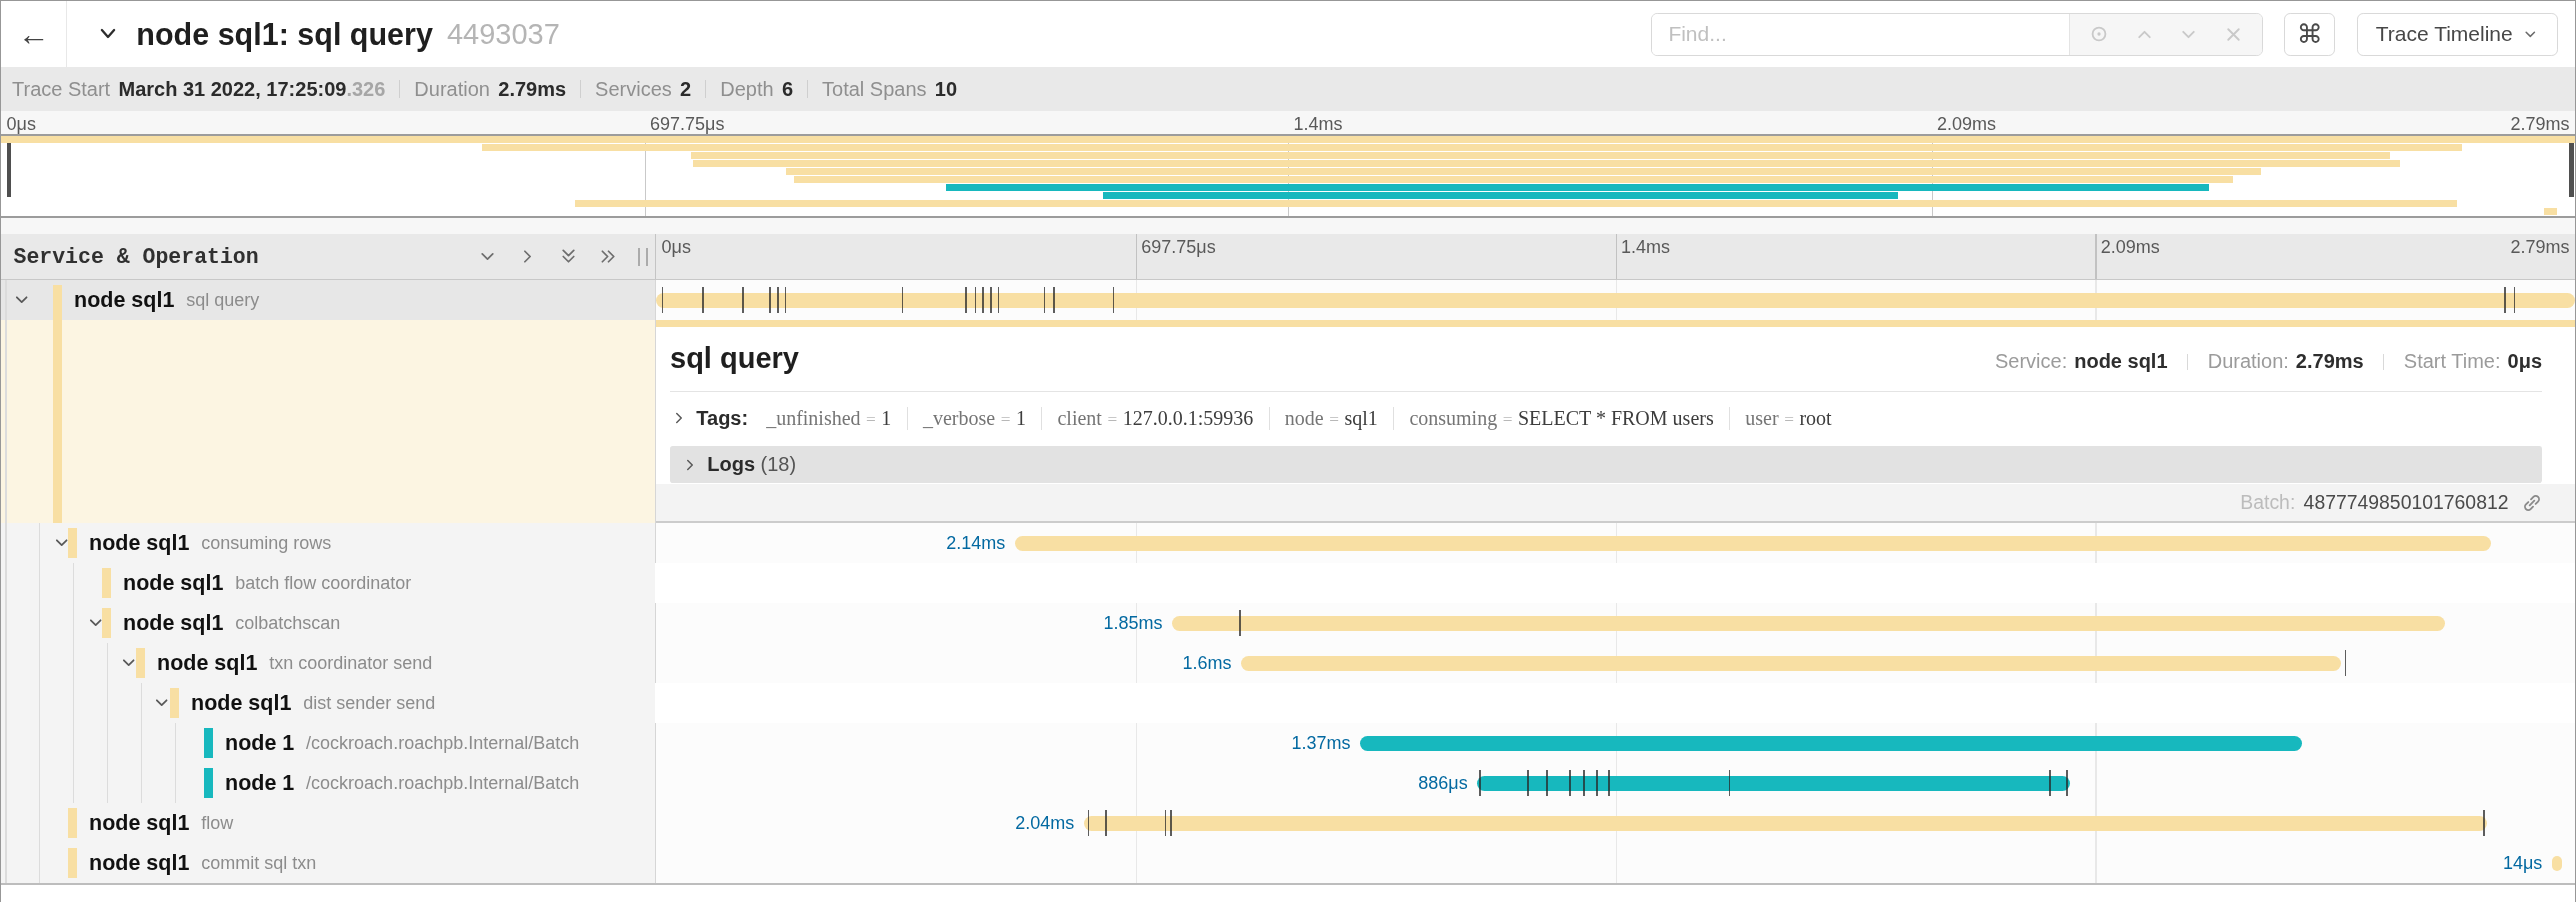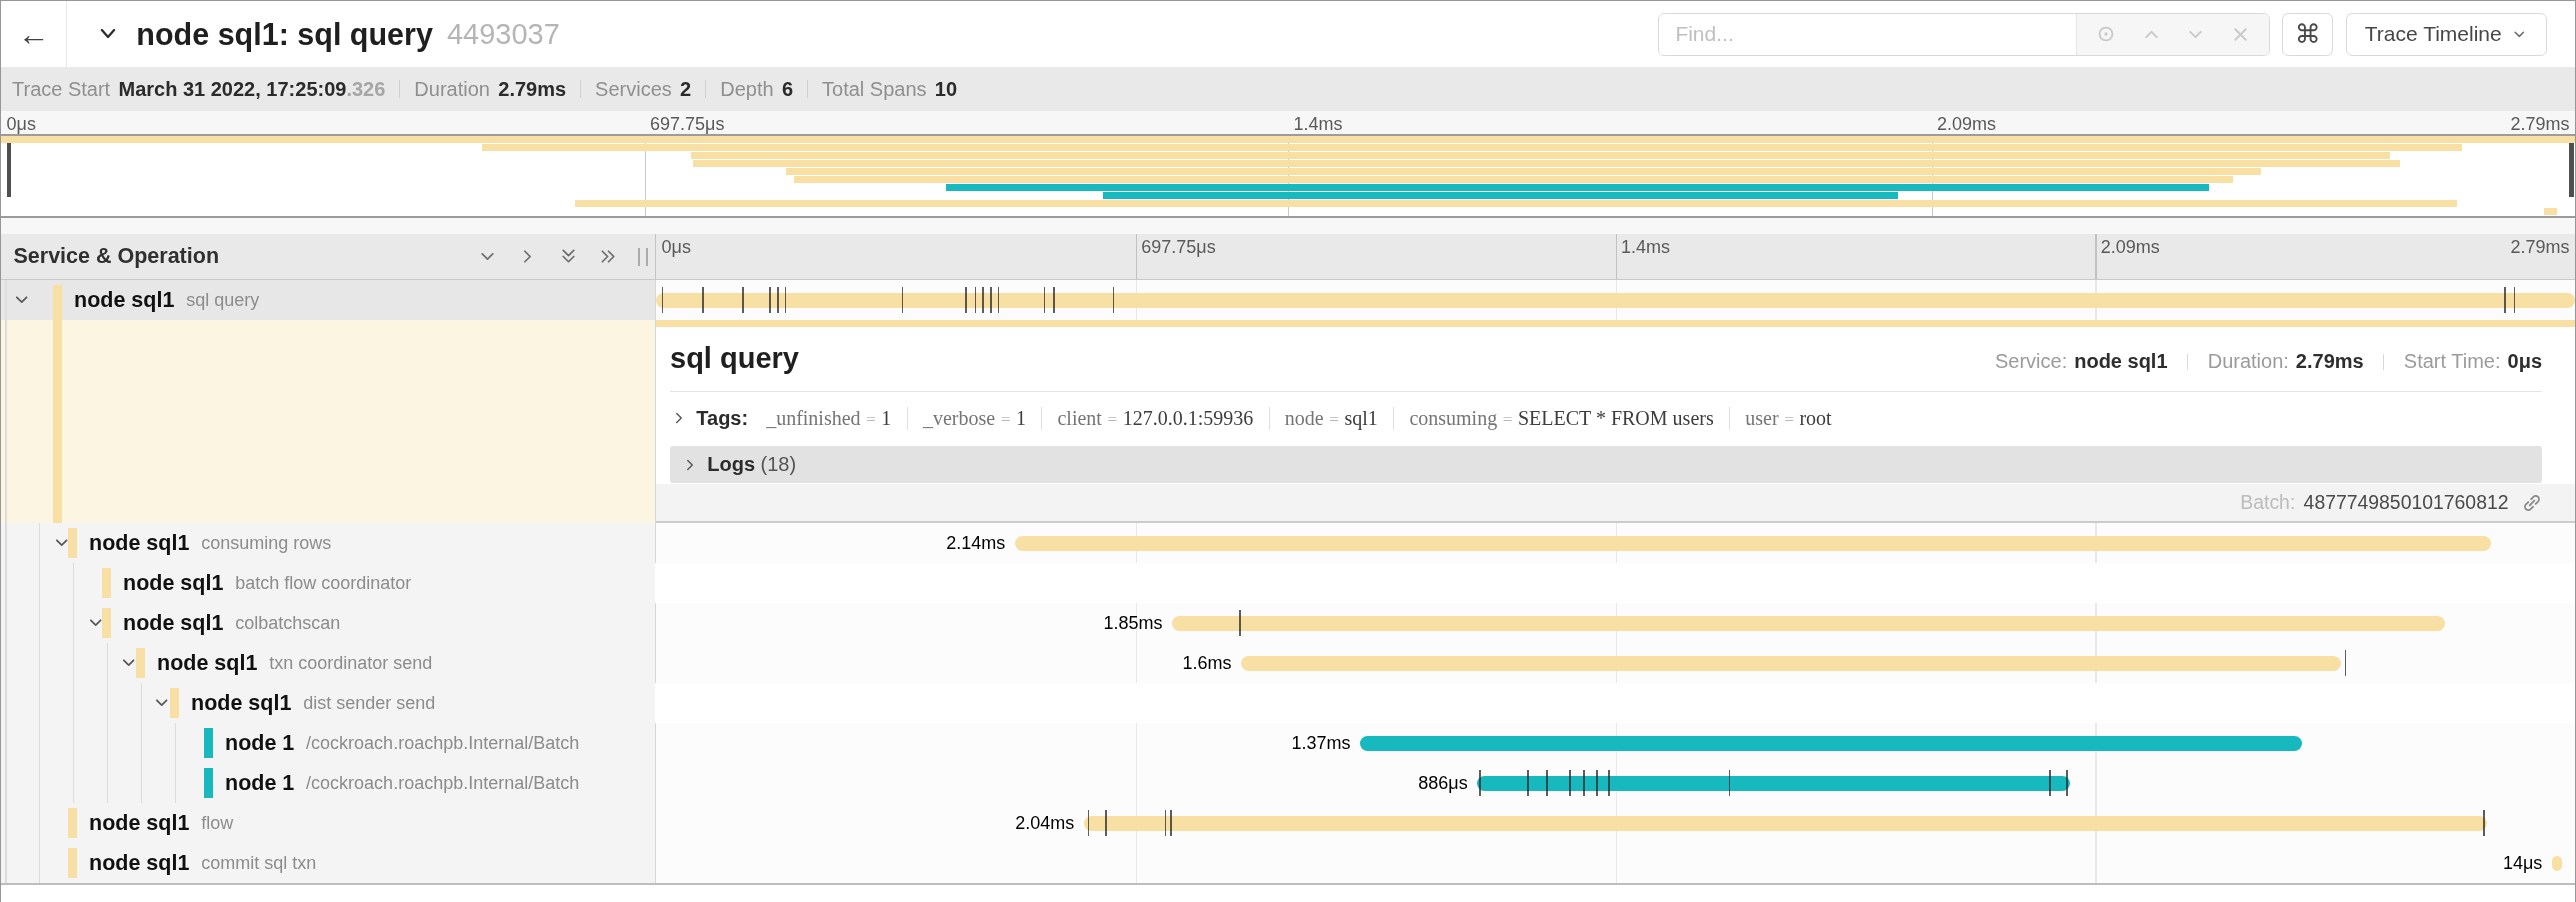--- a/index.html
+++ b/index.html
@@ -7,21 +7,21 @@
   body { font-family:"Liberation Sans", sans-serif; color:#262626; }
   .page { position:relative; width:2576px; height:903px; background:#fff; border:1.4px solid #979797; overflow:hidden; }
 
   
   .app-header { height:66px; display:flex; align-items:center; background:#fff; }
   .back-btn { width:66px; height:66px; flex:0 0 66px; display:flex; align-items:center; justify-content:center; border-right:1.4px solid #e8e8e8; font-size:32px; color:#434343; cursor:pointer; }
   .title-wrap { display:flex; align-items:center; margin-left:28px; white-space:nowrap; }
   .title-wrap .big-chev { margin-right:15.3px; }
   h1.trace-title { font-size:30.5px; font-weight:bold; color:#1f1f1f; display:inline; }
   .trace-id { font-size:29px; color:#b5b5b5; margin-left:14px; font-weight:normal; }
-  .header-right { margin-left:auto; display:flex; align-items:center; padding-right:28px; }
+  .header-right { margin-left:auto; display:flex; align-items:center; padding-right:17px;gap:9px; }
   .find-group { display:flex; align-items:stretch; height:43px; width:612px; border:1.4px solid #d9d9d9; border-radius:6.2px; overflow:hidden; background:#fff; }
   .find-input { flex:1; border:none; outline:none; font-size:21px; padding:0 16.6px; color:#333; font-family:"Liberation Sans",sans-serif; background:#fff; }
   .find-input::placeholder { color:#c0c0c0; }
   .find-suffix { display:flex; align-items:center; gap:23.6px; background:#f6f6f6; border-left:1.4px solid #e4e4e4; padding:0 18px; }
   .find-suffix .sfx { color:#cacaca; display:flex; align-items:center; }
   .btn { height:43px; background:#fff; border:1.4px solid #d9d9d9; border-radius:6.2px; display:flex; align-items:center; justify-content:center; cursor:pointer; }
   .kbd-btn { width:51px; margin-left:12.5px; font-size:26px; color:#4a4a4a; }
   .view-btn { margin-left:12.5px; padding:0 18px; font-size:21px; color:#474747; gap:9.7px; }
 
   
@@ -39,21 +39,21 @@
   .mm-grid { position:absolute; top:0; bottom:0; width:1.4px; background:#c9c9c9; }
   .mm-row { position:relative; height:8px; }
   .mm-bar { position:absolute; top:0; height:7.3px; }
   .mm-handle { position:absolute; width:4.9px; height:54px; top:7px; background:#4f4f4f; z-index:3; }
 
   .tan-bg { background:#F8DFA3; }
   .teal-bg { background:#17B8BE; }
 
   
   .grid-header { height:46px; display:flex; background:#e9e9e9; border-bottom:1.4px solid #c8c8c8; }
-  .gh-left { flex:0 0 654px; position:relative; display:flex; align-items:center; padding-left:12.5px; }
+  .gh-left { flex:0 0 654px; position:relative; display:flex; align-items:center; padding-left:12.5px;font-family:Liberation Mono, monospace; }
   .gh-title { font-size:21.5px; font-weight:bold; color:#303030; }
   .gh-icons { position:absolute; right:36px; display:flex; gap:19.4px; align-items:center; }
   .gh-grip { position:absolute; right:7px; top:14px; width:9.7px; height:18px; border-left:2.1px solid #ababab; border-right:2.1px solid #ababab; }
   .gh-right { flex:1; position:relative; border-left:1.4px solid #c4c4c4; }
   .gh-grid { position:absolute; top:0; bottom:0; width:1.4px; background:#c2c2c2; }
 
   
   .rows { position:relative; background:#fff; border-bottom:2.1px solid #bdbdbd; }
   .span-row { display:flex; height:40px; }
   .name-col { flex:0 0 654px; position:relative; background:#f4f4f4; overflow:hidden; }
@@ -61,21 +61,21 @@
   .guide { position:absolute; top:0; bottom:0; width:1.4px; background:#dcdcdc; }
   .stripe { position:absolute; top:4.9px; bottom:4.9px; width:9px; }
   .row-chev { position:absolute; top:9.7px; }
   .row-label { position:absolute; top:0; height:100%; display:flex; align-items:center; white-space:nowrap; }
   .svc { font-size:21.5px; font-weight:bold; color:#111; }
   .op { font-size:18px; color:#8c8c8c; margin-left:11.8px; }
   .time-col { flex:1; position:relative; background:#fcfcfc; border-left:1.4px solid #d6d6d6; overflow:hidden; }
   .row-grid { position:absolute; top:0; bottom:0; width:1.4px; background:#e8e8e8; }
   .span-bar { position:absolute; top:12.5px; height:15.3px; border-radius:7.6px; min-width:7px; }
   .log-tick { position:absolute; top:7px; height:26px; width:1.7px; background:rgba(40,40,40,0.75); }
-  .dur-label { position:absolute; top:0; height:100%; display:flex; align-items:center; font-size:18px; color:#000000; white-space:nowrap; }
+  .dur-label { position:absolute; top:0; height:100%; display:flex; align-items:center; font-size:18px; color:#0369a1; white-space:nowrap; }
 
   
   .detail-row { display:flex; height:203px; }
   .detail-left { flex:0 0 654px; position:relative; background:#fcf5e2; }
   .detail-stripe { top:0; bottom:0; left:52px; }
   .detail-right { flex:1; position:relative; background:#fff; border-left:1.4px solid #d6d6d6; }
   .detail-accent { height:7px; width:100%; }
   .detail-body { padding:15.3px 33px 0 14px; }
   .detail-title-row { display:flex; align-items:baseline; justify-content:space-between; padding-bottom:15.3px; border-bottom:1.4px solid #e4e4e4; }
   .detail-title { font-size:29px; font-weight:bold; color:#1f1f1f; }

